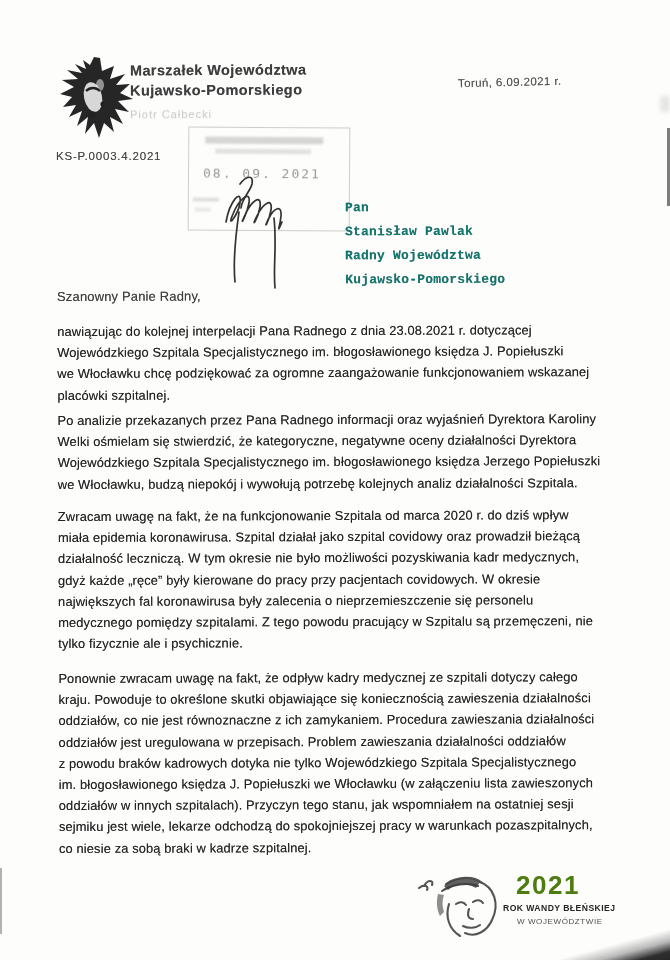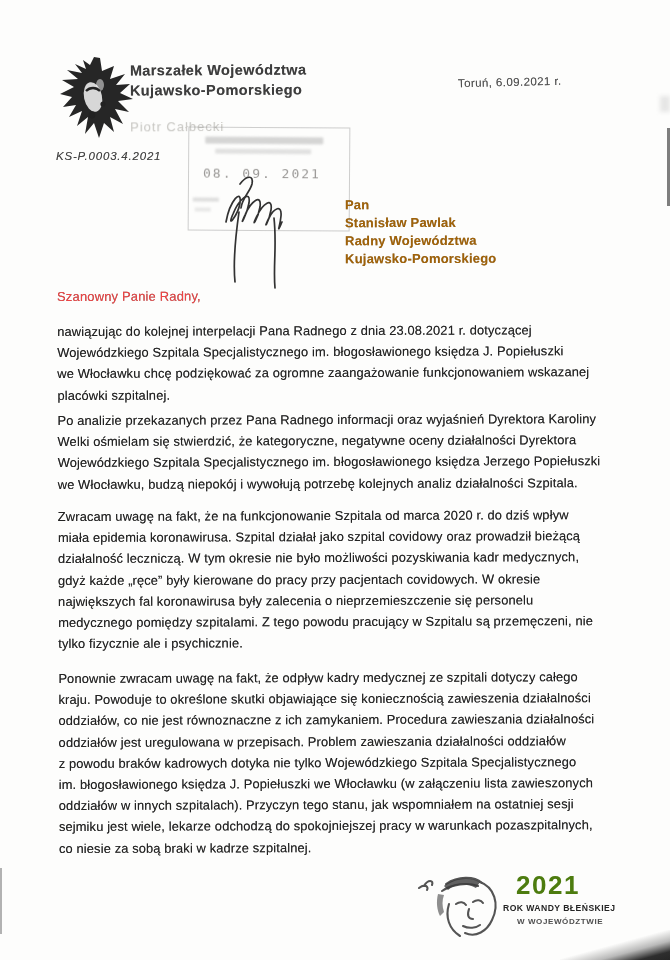--- a/index.html
+++ b/index.html
@@ -7,53 +7,53 @@
     position:relative;width:670px;height:960px;overflow:hidden;
     background:#fdfdfc;
     font-family:"Liberation Sans","DejaVu Sans",sans-serif;
     color:#2b2b2b;
   }
   
   .emblem{position:absolute;left:56px;top:54px;width:80px;height:90px;opacity:.92;}
   .sender{position:absolute;left:130px;top:60px;line-height:20px;transform:rotate(-.3deg);}
   .sender .t{font-size:14.5px;font-weight:700;color:#3d3d3d;letter-spacing:.4px;
              text-shadow:0 0 .5px rgba(60,60,60,.55);}
-  .sender .faint{font-size:13px;color:#c7c6c2;letter-spacing:1px;margin-top:17px;
+  .sender .faint{font-size:11px;color:#c7c6c2;letter-spacing:1px;margin-top:4px;
                  filter:blur(.4px);}
   .place-date{position:absolute;left:458px;top:76px;font-size:11.5px;color:#4f4f4f;
               letter-spacing:.4px;transform:rotate(-1.4deg);text-shadow:0 0 .4px rgba(70,70,70,.5);}
   .refno{position:absolute;left:56px;top:150px;font-size:11.5px;color:#434343;
-         letter-spacing:.8px;text-shadow:0 0 .4px rgba(60,60,60,.5);font-style:italic;}
+         letter-spacing:.8px;text-shadow:0 0 .4px rgba(60,60,60,.5);}
   
   .stamp{position:absolute;left:188px;top:127px;width:160px;height:102px;
          border:1px solid rgba(140,140,140,.42);transform:rotate(.4deg);}
   .stamp .blurline{position:absolute;background:#aeaeae;opacity:.5;filter:blur(1.3px);border-radius:1px;}
   .stamp .date{position:absolute;left:14px;top:38px;width:132px;text-align:left;
                font-family:"DejaVu Sans Mono",monospace;font-size:13px;color:#9a9896;
                letter-spacing:2px;filter:blur(.35px);}
   .stamp .sidemark{position:absolute;background:#b9b9b9;opacity:.45;filter:blur(1px);}
   .signature{position:absolute;left:212px;top:170px;width:115px;height:125px;}
   
   .recipient{position:absolute;left:345px;top:196px;font-size:13px;font-weight:700;
-             color:#a16207;line-height:18px;letter-spacing:.2px;transform:rotate(-.2deg);
-             text-shadow:0 0 .4px rgba(50,50,50,.45);}
+             color:#0f766e;line-height:24px;letter-spacing:.2px;transform:rotate(-.2deg);
+             text-shadow:0 0 .4px rgba(50,50,50,.45);font-family:Liberation Mono, monospace;}
   
   .letter-body{position:absolute;left:56px;top:0;width:600px;transform:rotate(-.2deg);}
-  .salutation{position:absolute;left:0;top:288px;font-size:13px;color:#ef4444;
+  .salutation{position:absolute;left:0;top:288px;font-size:13px;color:#404040;
               text-shadow:0 0 .45px rgba(40,40,40,.6);letter-spacing:.15px;}
   .para{position:absolute;left:0;font-size:12.9px;line-height:21.2px;color:#232323;
         letter-spacing:.12px;text-shadow:0 0 .45px rgba(40,40,40,.6);white-space:nowrap;}
   .p1{top:320px;} .p2{top:409px;} .p3{top:505px;} .p4{top:667px;}
   
   .portrait{position:absolute;left:416px;top:874px;width:94px;height:78px;}
   .flogo-year{position:absolute;left:516px;top:870px;font-size:26px;font-weight:700;
               color:#4d7c0f;letter-spacing:1.5px;filter:blur(.2px);}
   .flogo-l1{position:absolute;left:503px;top:903px;font-size:8.6px;font-weight:700;
             color:#242424;letter-spacing:.45px;}
-  .flogo-l2{position:absolute;left:517px;top:917px;font-size:8px;font-weight:700;
+  .flogo-l2{position:absolute;left:517px;top:917px;font-size:8px;font-weight:400;
             color:#4e4e4e;letter-spacing:.6px;}
   
   .edge-right{position:absolute;right:0;top:128px;width:3px;height:78px;background:#3a3a3a;opacity:.65;}
   .edge-left{position:absolute;left:0;top:868px;width:2px;height:66px;background:#6a6a6a;opacity:.5;filter:blur(.5px);}
   .corner-smudge{position:absolute;right:0;bottom:0;width:110px;height:30px;
      background:linear-gradient(to top left,#262626 0%,#2e2e2e 14%,rgba(60,60,60,.35) 32%,transparent 52%);}
   .top-smudge{position:absolute;right:0;top:96px;width:10px;height:16px;background:#cfcfcf;opacity:.5;filter:blur(2px);}
 </style>
 </head>
 <body>

